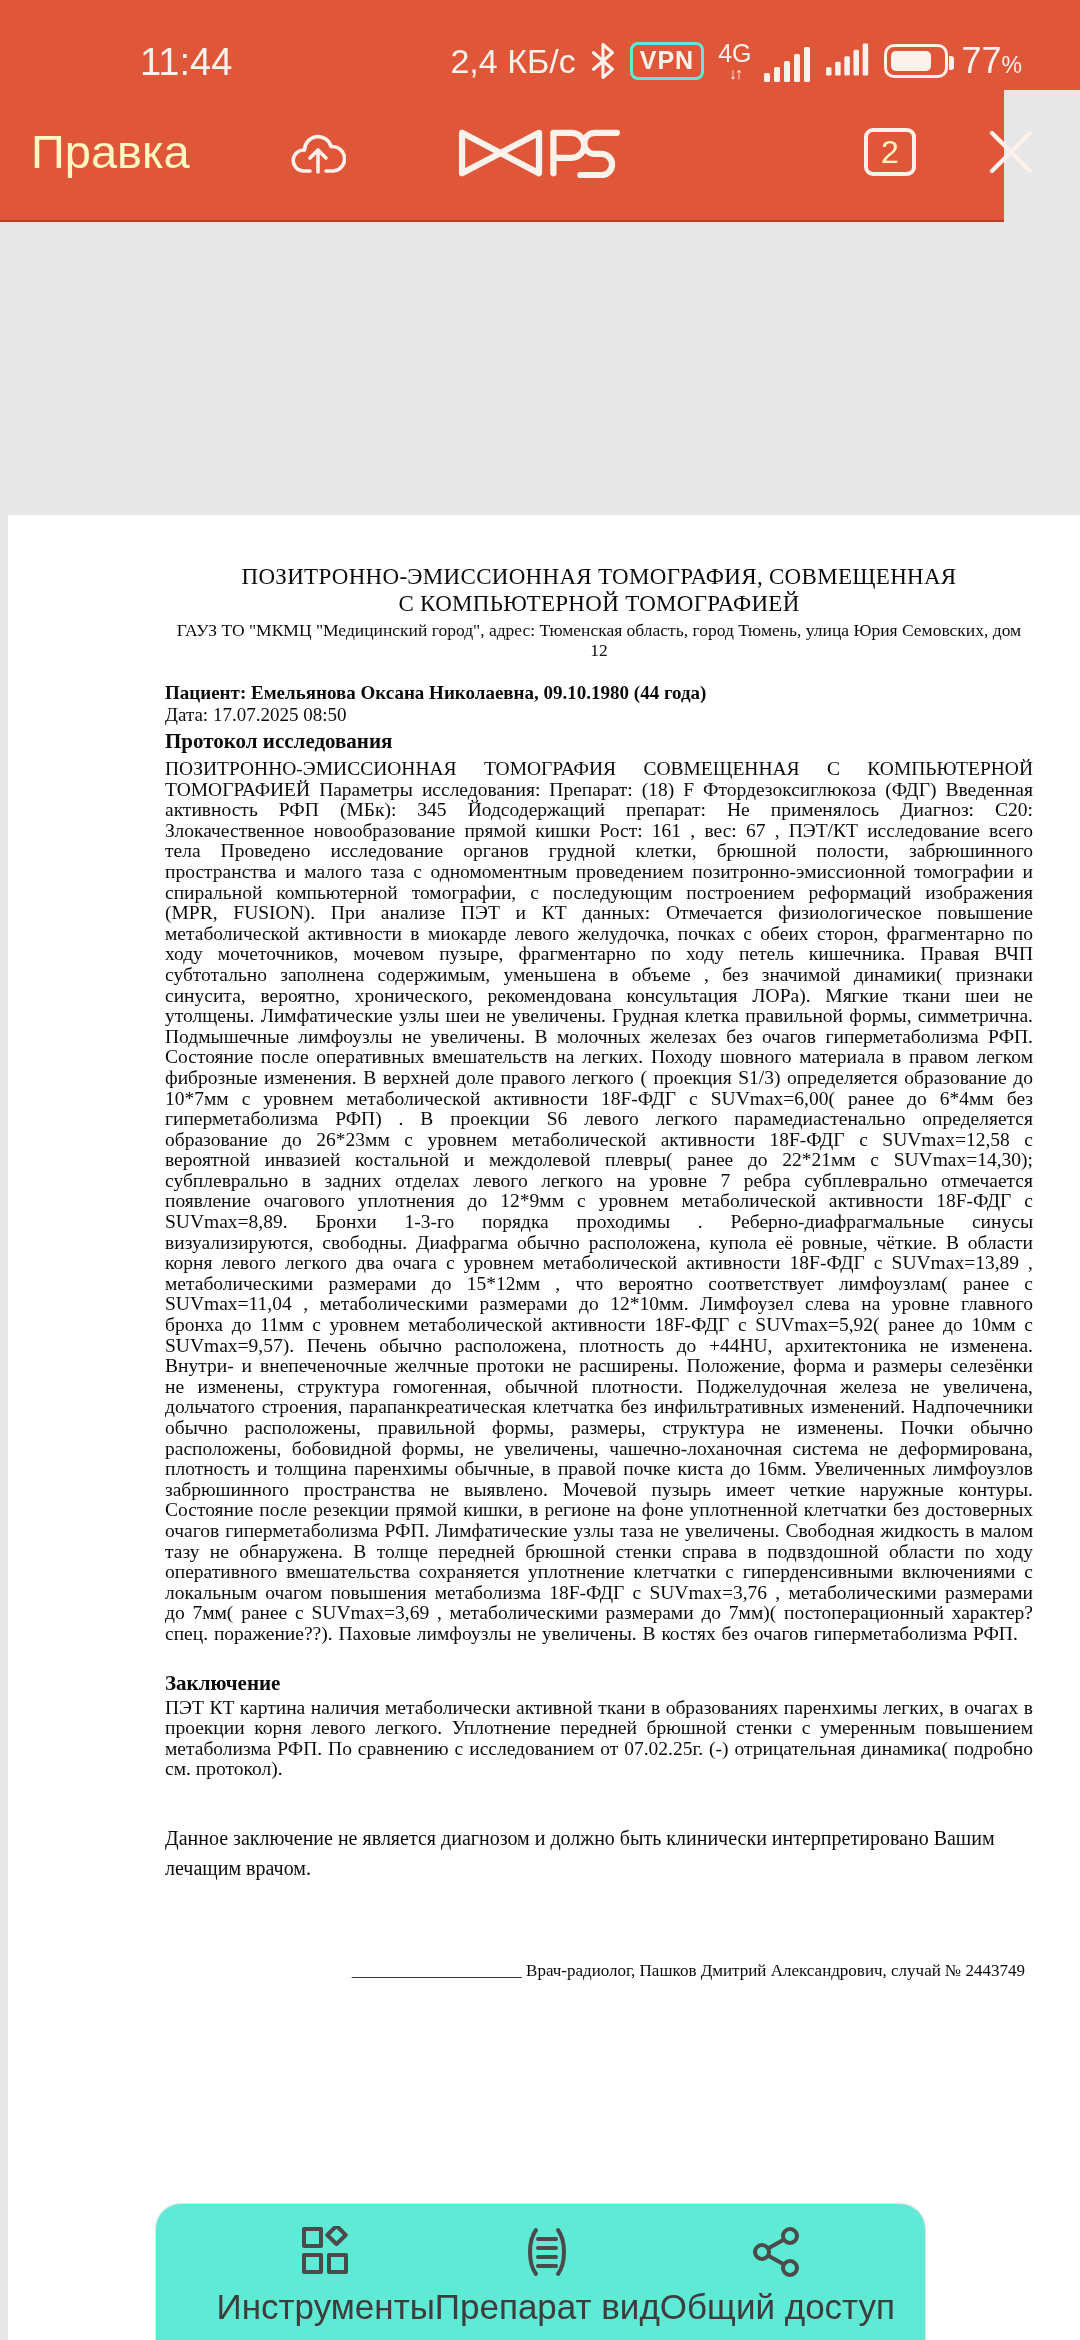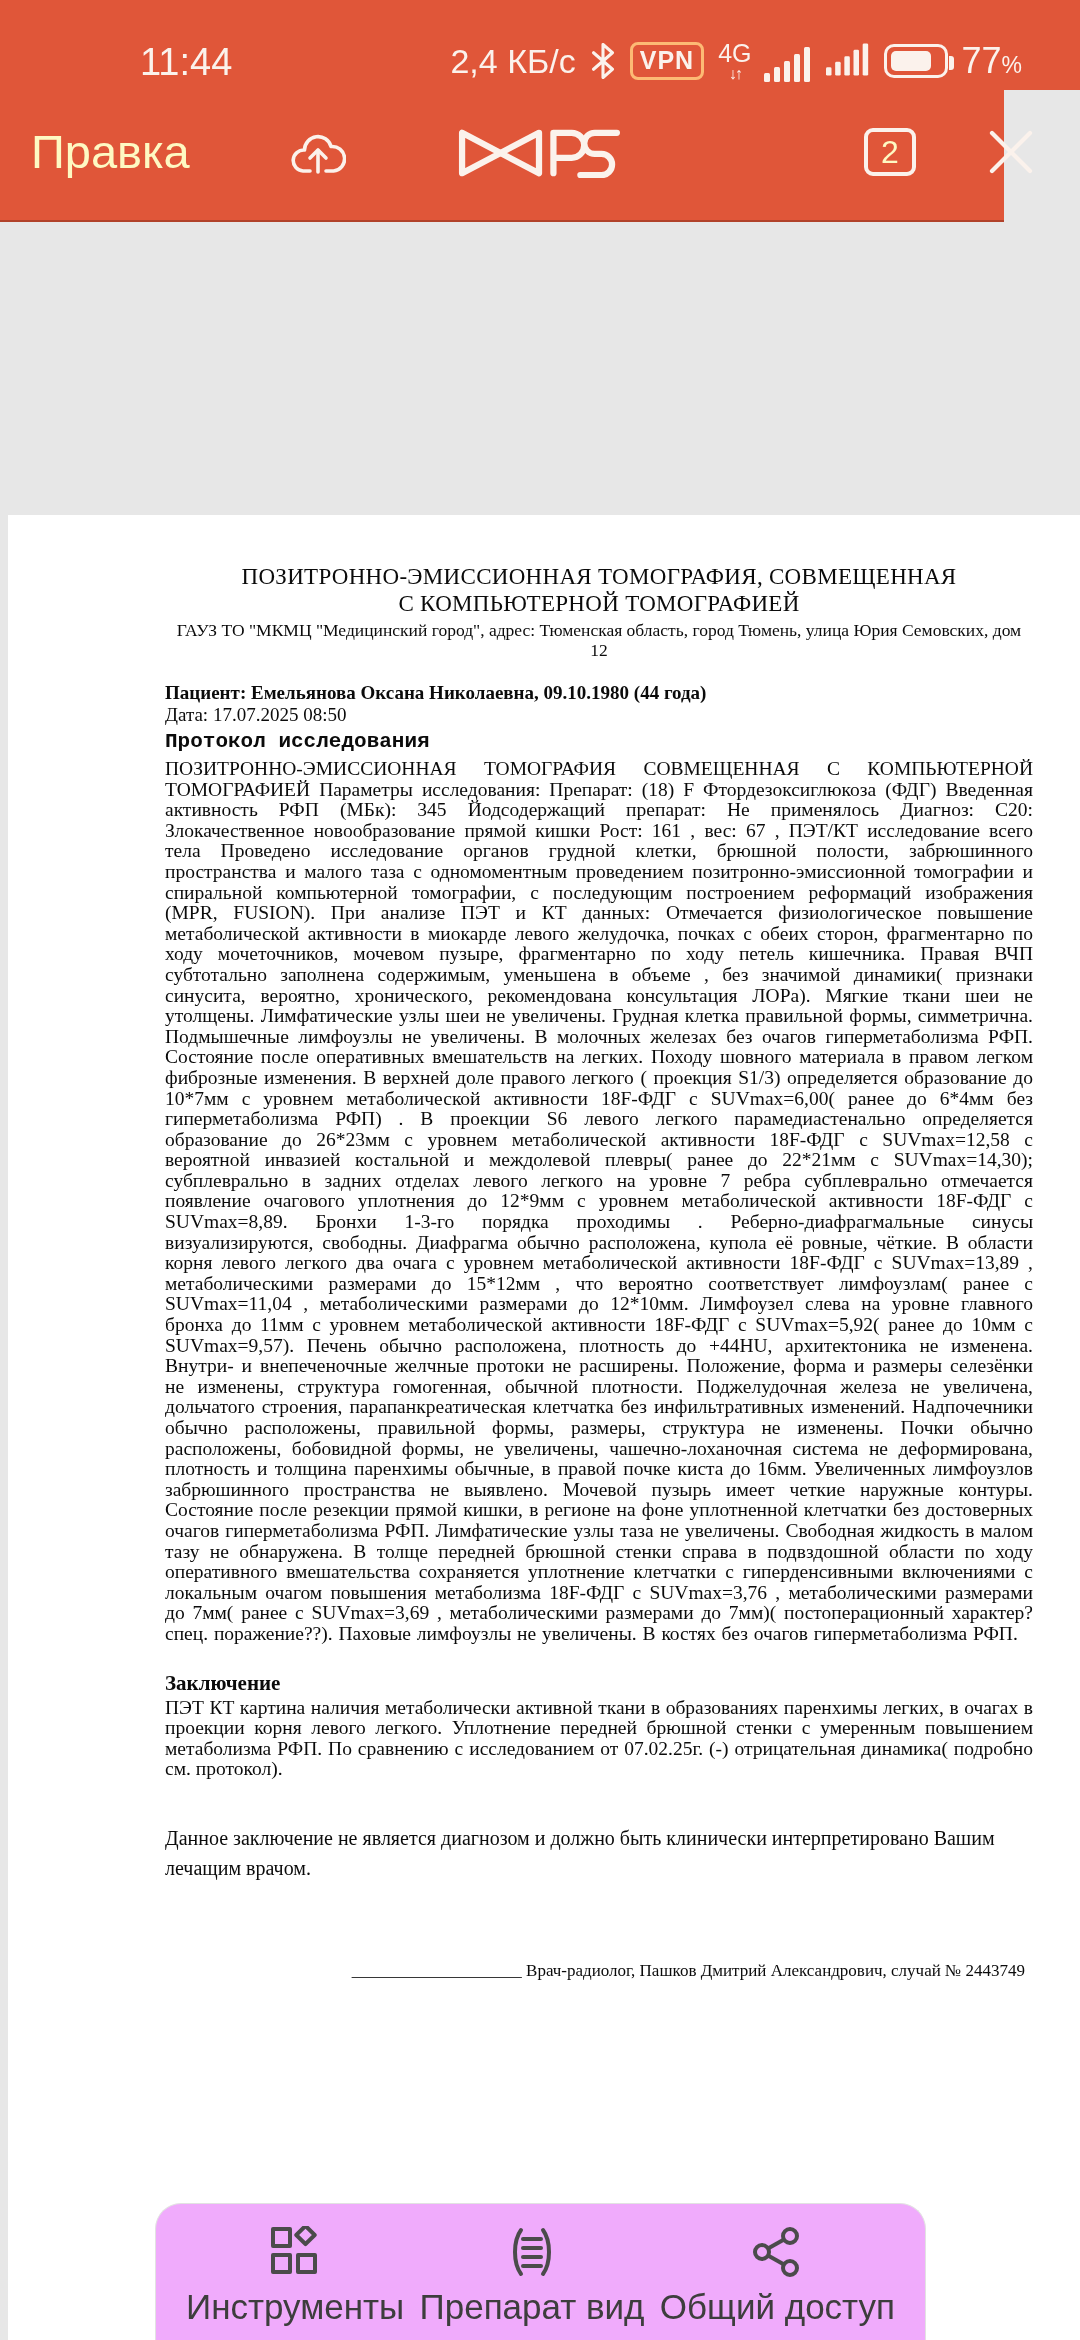--- a/index.html
+++ b/index.html
@@ -13,21 +13,21 @@
     position:absolute;top:0;left:0;width:1080px;height:90px;
     background:#E05639;color:#FBF2EC;
     display:flex;align-items:flex-end;justify-content:space-between;
     box-sizing:border-box;padding:0 58px 8px 140px;
   }
   .statusbar .time{font-size:38px;line-height:40px;}
   .sb-right{display:flex;align-items:center;gap:14px;}
   .sb-speed{font-size:34px;}
   .bt-icon{display:flex;align-items:center;}
   .vpn-badge{
-    border:3px solid #fdba74;border-radius:8px;font-size:25px;font-weight:bold;
+    border:3px solid #5eead4;border-radius:8px;font-size:25px;font-weight:bold;
     padding:1px 7px 2px;letter-spacing:1px;
   }
   .net-cluster{display:flex;align-items:flex-end;gap:10px;}
   .net-labels{display:flex;flex-direction:column;align-items:center;line-height:1;margin-right:2px;}
   .net-4g{font-size:25px;}
   .net-arrows{font-size:16px;letter-spacing:-2px;}
   .battery{position:relative;width:64px;height:34px;border:3px solid #FBF2EC;border-radius:10px;box-sizing:border-box;}
   .battery .fill{position:absolute;left:4px;top:4px;bottom:4px;width:70%;background:#FBF2EC;border-radius:5px;}
   .battery .nub{position:absolute;right:-9px;top:9px;width:5px;height:14px;background:#FBF2EC;border-radius:0 3px 3px 0;}
   .sb-batt-text{font-size:36px;}
@@ -59,40 +59,40 @@
   }
   .doc-title{
     width:720px;margin:0 auto;text-align:center;
     font-size:23px;line-height:27px;letter-spacing:.3px;
   }
   .doc-address{
     margin:3px auto 0;text-align:center;font-size:17.5px;line-height:20px;
   }
   .doc-patient{margin-top:22px;font-weight:bold;font-size:19px;line-height:22px;}
   .doc-date{font-size:19px;line-height:22px;}
-  .doc-h{font-weight:bold;font-size:21px;line-height:25px;margin-top:3px;font-family:Liberation Mono, monospace;}
+  .doc-h{font-weight:bold;font-size:21px;line-height:25px;margin-top:3px;}
   .doc-body{
     margin-top:5px;font-size:19.5px;line-height:20.6px;
     text-align:justify;word-spacing:1px;
   }
   .concl-h{font-weight:bold;font-size:21px;line-height:24px;margin-top:26px;}
   .concl-p{font-size:19.5px;line-height:20.6px;text-align:justify;margin-top:3px;}
   .disclaimer{margin-top:43px;font-size:20px;line-height:30px;text-align:left;}
   .signature{
     margin-top:78px;text-align:right;font-size:17px;line-height:20px;
     padding-right:8px;white-space:nowrap;
   }
   .signature .line{letter-spacing:0;}
 
   
   .sheet{
     position:absolute;left:155px;top:2203px;width:771px;height:137px;
-    background:#f0abfc;border:1px solid #E2E2E2;border-bottom:none;
+    background:#5eead4;border:1px solid #E2E2E2;border-bottom:none;
     border-radius:26px 26px 0 0;box-sizing:border-box;
-    display:flex;align-items:flex-start;justify-content:space-between;
+    display:flex;align-items:flex-start;justify-content:flex-end;
     padding:22px 30px 4px 30px;
   }
   .sheet-item{display:flex;flex-direction:column;align-items:center;gap:10px;}
   .sheet-item .lbl{font-size:35px;color:#3d3d3d;line-height:38px;white-space:nowrap;}
   .sheet-item svg{display:block;}
 </style>
 </head>
 <body>
 
 <div class="statusbar">

